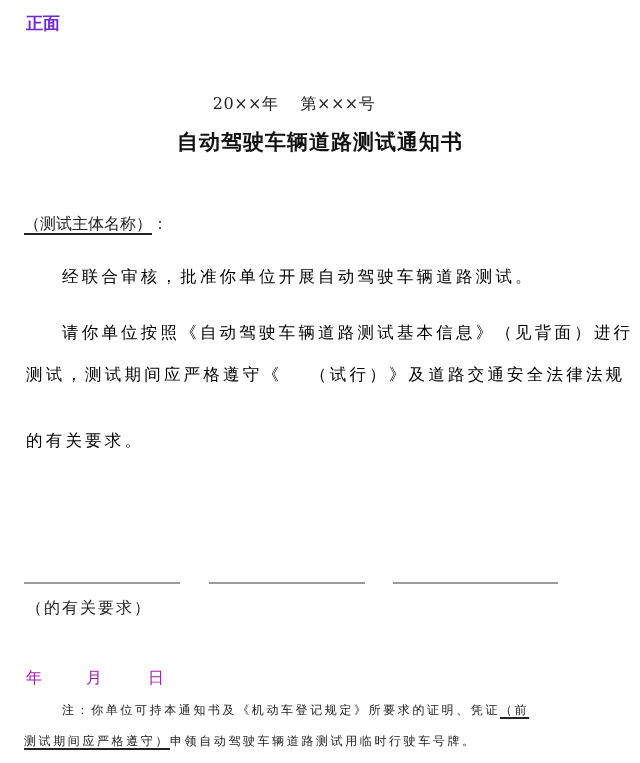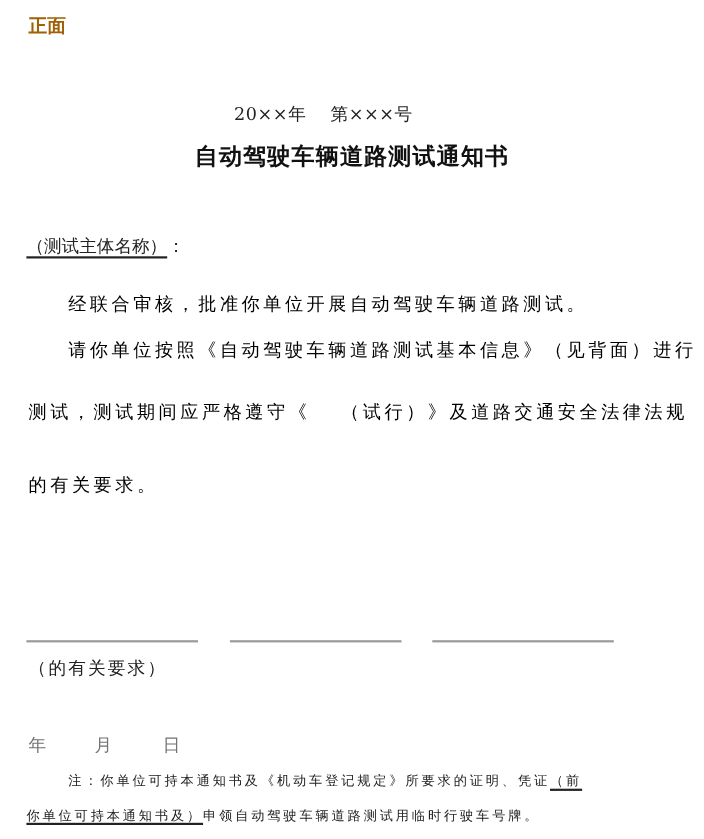--- a/index.html
+++ b/index.html
@@ -14,21 +14,21 @@
       overflow: hidden;
       font-family: "DejaVu Serif", "Liberation Serif", serif;
       color: #1a1a1a;
     }
     .abs { position: absolute; white-space: nowrap; }
     .side-label {
       left: 26px; top: 12px;
       font-family: Liberation Sans, sans-serif;
       font-weight: bold;
       font-size: 17px;
-      color: #a16207;
+      color: #6d28d9;
       text-align: right;
     }
     .doc-number {
       left: 0; width: 588px; top: 94px;
       text-align: center;
       font-size: 16px;
       color: #222;
       letter-spacing: 0.5px;
     }
     .doc-number .gap { display: inline-block; width: 22px; }
@@ -53,21 +53,21 @@
       margin-top: 24px;
     }
     .para {
       left: 26px;
       font-size: 16.5px;
       letter-spacing: 3.2px;
       color: #000000;
     }
     .indent { left: 62px; }
     .p1 { top: 266px; }
-    .p2 { top: 308px; }
+    .p2 { top: 322px; }
     .p3 { top: 364px; }
     .p4 { top: 430px; }
     .blank-space { display: inline-block; width: 28px; }
     .sig-line {
       position: absolute;
       top: 582px;
       height: 2px;
       background: #9a9a9a;
     }
     .sig-line.l1 { left: 24px; width: 156px; }
@@ -75,21 +75,21 @@
     .sig-line.l3 { left: 393px; width: 165px; }
     .issuer {
       left: 26px; top: 598px;
       font-size: 16px;
       letter-spacing: 2px;
       color: #222;
     }
     .date-row {
       left: 26px; top: 668px;
       font-size: 16px;
-      color: #737373;
+      color: #a21caf;
     }
     .date-row span { display: inline-block; }
     .date-row .y { width: 60px; }
     .date-row .m { width: 62px; }
     .note {
       font-size: 12px;
       letter-spacing: 2.6px;
       color: #222;
     }
     .note1 { left: 62px; top: 702px; }
@@ -133,14 +133,14 @@
 
 <div class="abs date-row">
   <span class="y">年</span><span class="m">月</span><span>日</span>
 </div>
 
 <div class="abs note note1">
   <span>注：你单位可持本通知书及《机动车登记规定》所要求的证明、凭证</span><span class="u">（前</span>
 </div>
 
 <div class="abs note note2">
-  <span class="u">你单位可持本通知书及）</span><span>申领自动驾驶车辆道路测试用临时行驶车号牌。</span>
+  <span class="u">测试期间应严格遵守）</span><span>申领自动驾驶车辆道路测试用临时行驶车号牌。</span>
 </div>
 
 </body></html>

